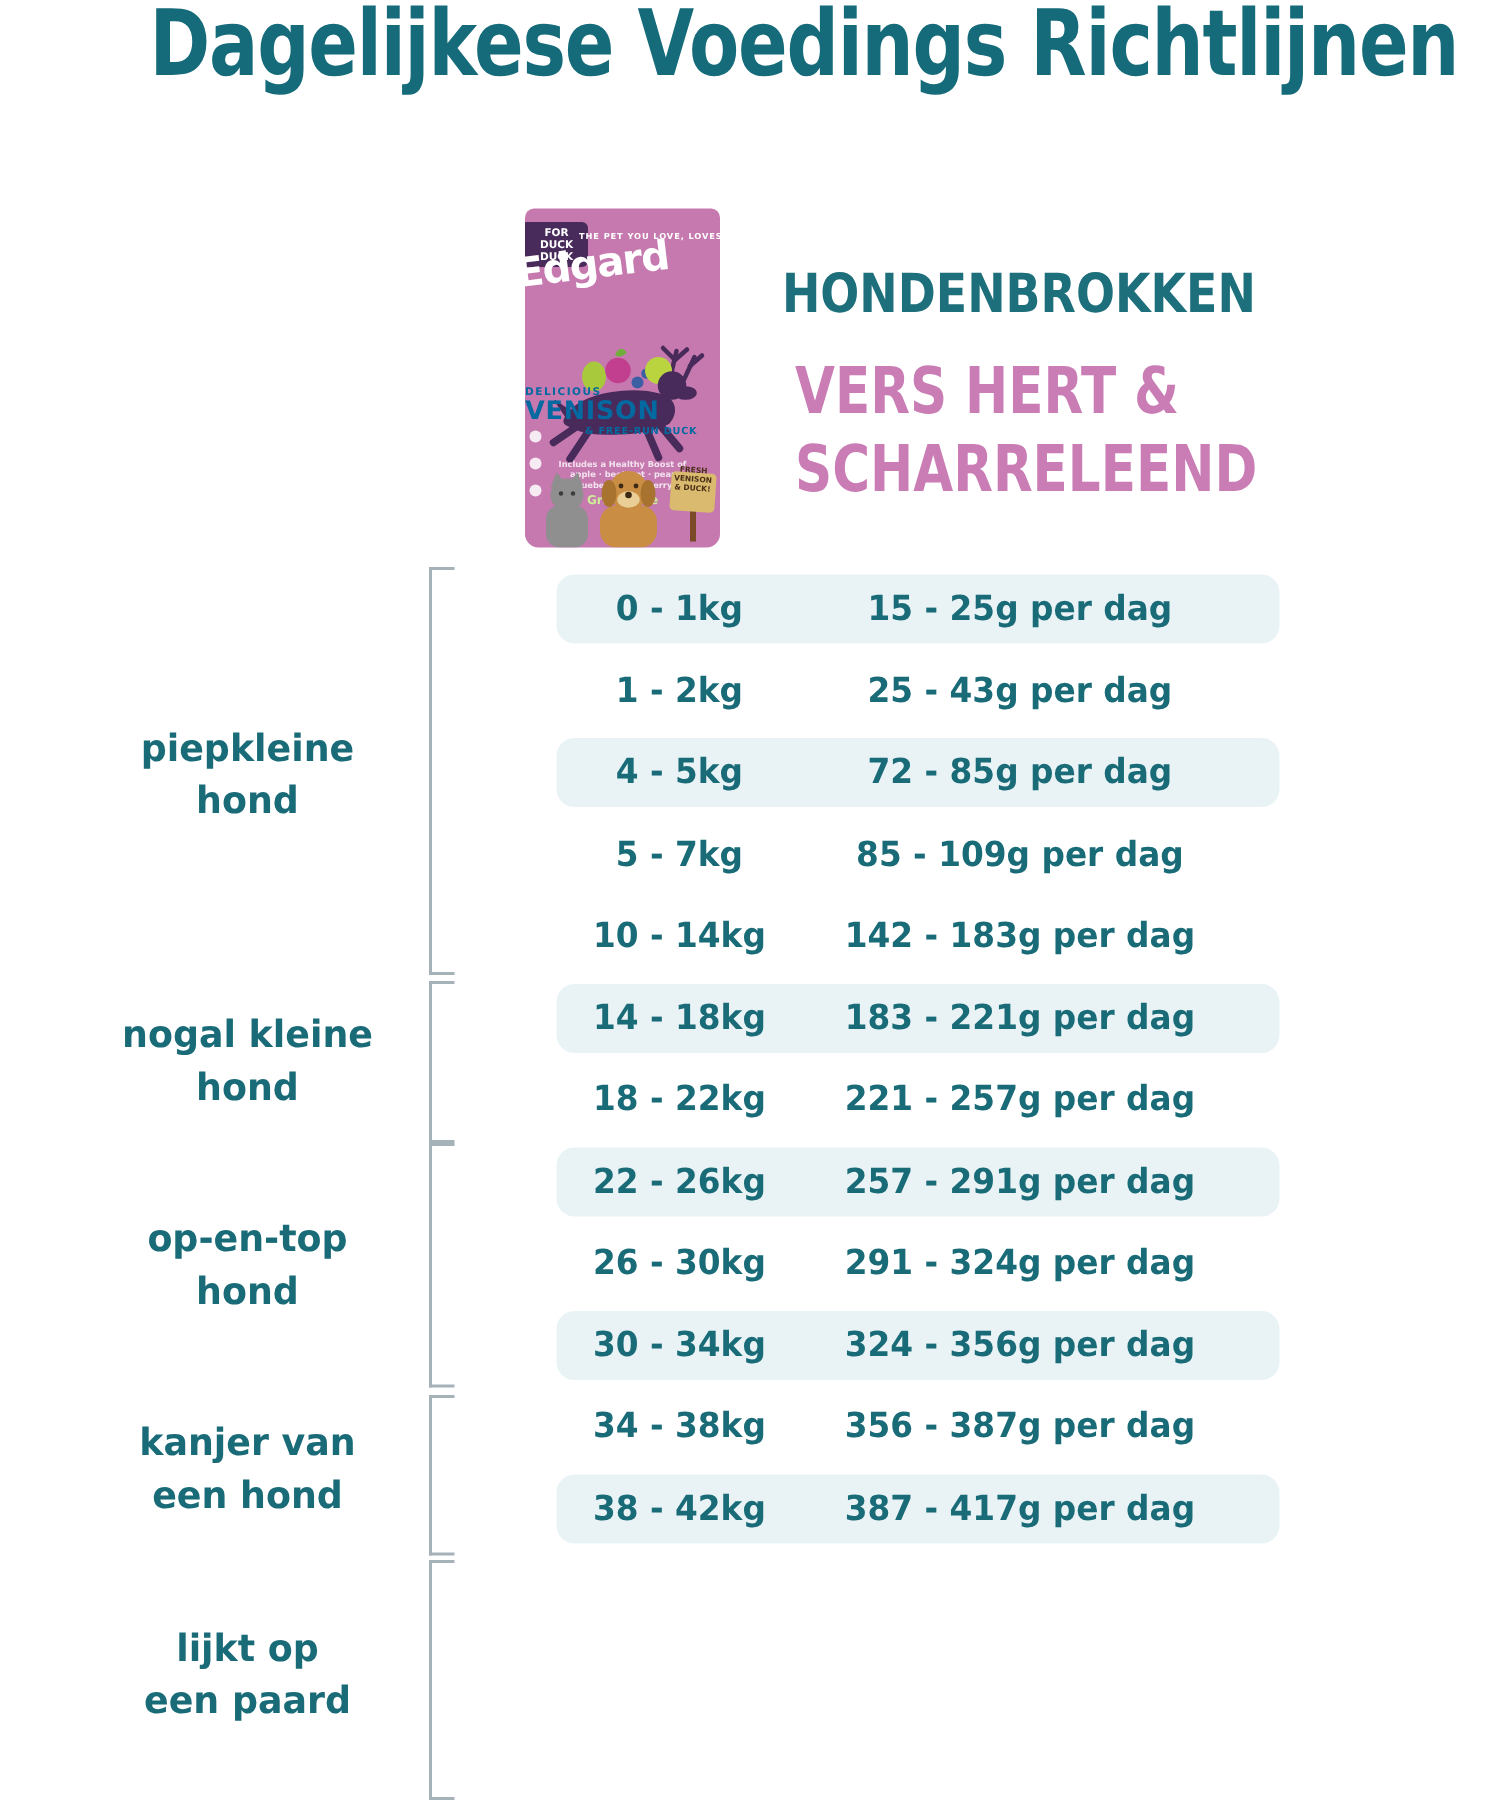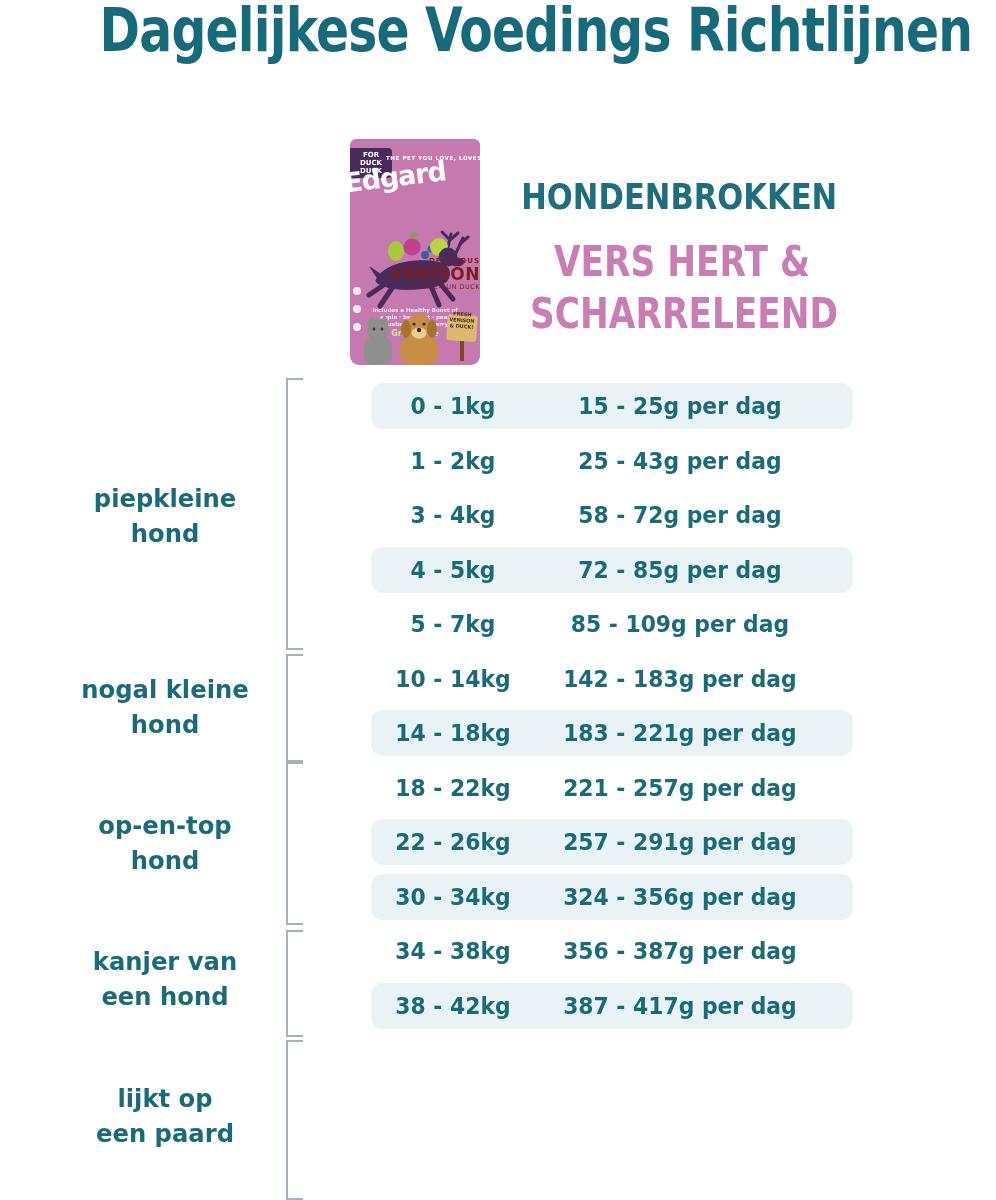--- a/index.html
+++ b/index.html
@@ -26,42 +26,42 @@
     font-size:5.5px;font-weight:bold;letter-spacing:.6px;text-align:center;white-space:nowrap;
   }
   .bag-brand{
     position:absolute;left:10px;top:24px;width:112px;text-align:center;
     color:#ffffff;font-weight:bold;transform:rotate(-7deg);line-height:26px;
   }
   .bag-brand .b1{font-size:27px;letter-spacing:-1px;}
   .bag-brand .b2{font-size:27px;letter-spacing:-1px;}
   .bag-art{position:absolute;left:0;top:88px;width:130px;height:90px;}
   .bag-flavor{
-    position:absolute;left:0;top:118px;width:130px;text-align:right;color:#7f1d1d;
+    position:absolute;left:0;top:118px;width:130px;text-align:left;color:#0369a1;
   }
   .bag-flavor .kicker{font-size:7px;font-weight:bold;letter-spacing:1px;}
   .bag-flavor .name{font-size:17px;font-weight:bold;letter-spacing:.5px;line-height:18px;}
-  .bag-flavor .sub{font-size:6.5px;font-weight:normal;letter-spacing:.5px;}
+  .bag-flavor .sub{font-size:6.5px;font-weight:bold;letter-spacing:.5px;margin-left:40px;}
   .bag-boost{
     position:absolute;left:8px;top:168px;width:114px;text-align:center;color:#f3e3ef;
     font-size:5.5px;font-weight:bold;line-height:7px;
   }
   .bag-grainfree{
     position:absolute;left:0;top:190px;width:130px;text-align:center;
     color:#cdeb9a;font-size:8px;font-weight:bold;
   }
   .bag-pets{position:absolute;left:0;bottom:0;width:130px;height:52px;}
   .bag-sign-text{
     position:absolute;left:96px;top:172px;width:32px;text-align:center;
     color:#4a2f17;font-size:5px;font-weight:bold;line-height:6px;transform:rotate(4deg);
   }
   .bag-side-icons{position:absolute;left:3px;top:148px;width:10px;}
   .bag-side-icons .ci{width:8px;height:8px;border-radius:50%;background:rgba(255,255,255,.85);margin-bottom:10px;}
   
-  .heading{position:absolute;left:495px;top:176px;width:350px;text-align:right;}
+  .heading{position:absolute;left:495px;top:176px;width:350px;text-align:left;}
   .heading .h-teal{
     font-size:36px;font-weight:bold;color:#1d6f7c;letter-spacing:0;
     transform:scaleX(0.85);transform-origin:center;white-space:nowrap;margin-bottom:18px;
   }
   .heading .h-pink{
     font-size:43px;font-weight:bold;color:#ca7cb5;line-height:52px;
     transform:scaleX(0.80);transform-origin:center;white-space:nowrap;
   }
   
   .rows{
@@ -237,24 +237,20 @@
 
 <div class="rows">
   <div class="frow alt">
     <span class="cw">0 - 1kg</span>
     <span class="ca">15 - 25g per dag</span>
   </div>
   <div class="frow">
     <span class="cw">1 - 2kg</span>
     <span class="ca">25 - 43g per dag</span>
   </div>
-  <div class="frow">
-    <span class="cw">3 - 4kg</span>
-    <span class="ca">58 - 72g per dag</span>
-  </div>
   <div class="frow alt">
     <span class="cw">4 - 5kg</span>
     <span class="ca">72 - 85g per dag</span>
   </div>
   <div class="frow">
     <span class="cw">5 - 7kg</span>
     <span class="ca">85 - 109g per dag</span>
   </div>
   <div class="frow">
     <span class="cw">10 - 14kg</span>
@@ -265,20 +261,24 @@
     <span class="ca">183 - 221g per dag</span>
   </div>
   <div class="frow">
     <span class="cw">18 - 22kg</span>
     <span class="ca">221 - 257g per dag</span>
   </div>
   <div class="frow alt">
     <span class="cw">22 - 26kg</span>
     <span class="ca">257 - 291g per dag</span>
   </div>
+  <div class="frow">
+    <span class="cw">26 - 30kg</span>
+    <span class="ca">291 - 324g per dag</span>
+  </div>
   <div class="frow alt">
     <span class="cw">30 - 34kg</span>
     <span class="ca">324 - 356g per dag</span>
   </div>
   <div class="frow">
     <span class="cw">34 - 38kg</span>
     <span class="ca">356 - 387g per dag</span>
   </div>
   <div class="frow alt">
     <span class="cw">38 - 42kg</span>

